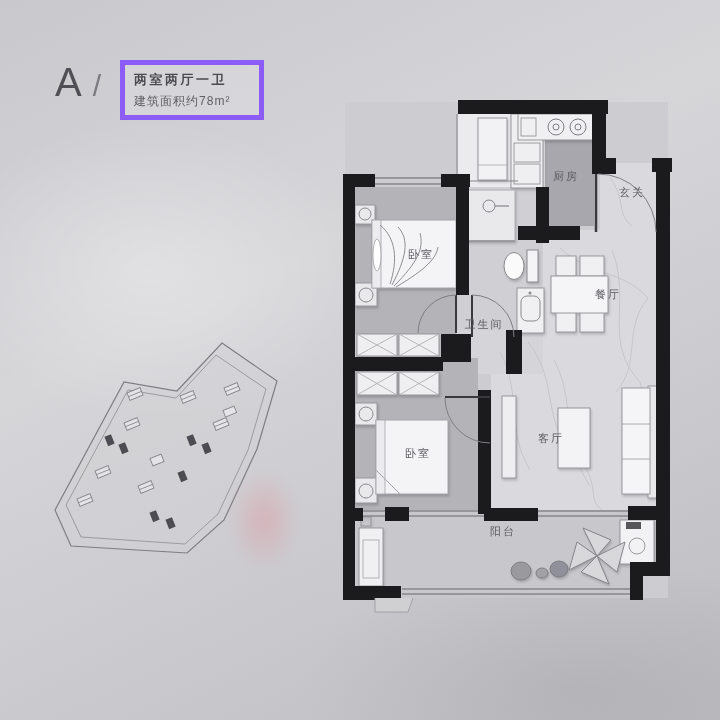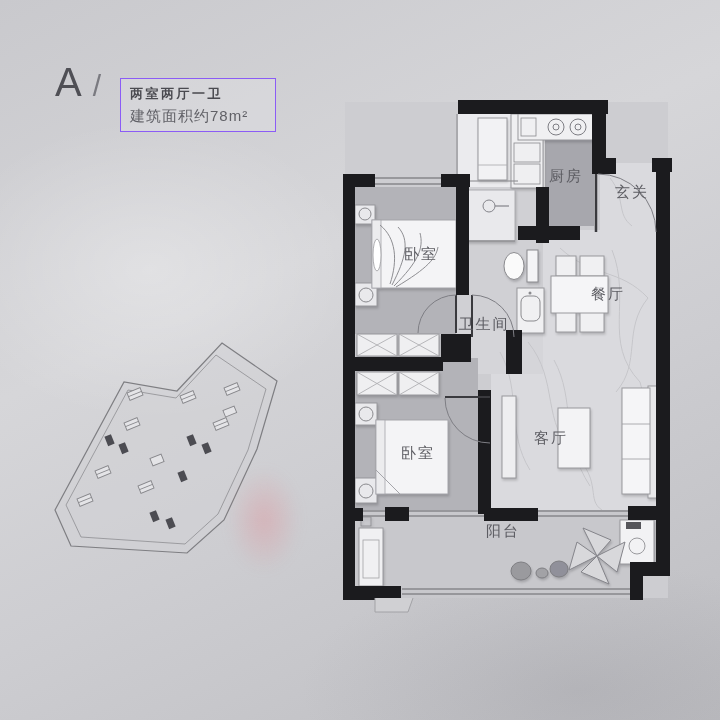--- a/index.html
+++ b/index.html
@@ -23,30 +23,30 @@
     background:radial-gradient(closest-side,rgba(225,138,146,0.38),rgba(225,138,146,0));
     filter:blur(6px);pointer-events:none;
   }
   
   .title-block{position:absolute;left:55px;top:60px;display:flex;align-items:flex-start;}
   .title-text{display:flex;align-items:baseline;color:#4f4f55;}
   .title-letter{font-size:40px;font-weight:400;letter-spacing:2px;}
   .title-sep{font-size:30px;color:#7a7a80;margin:0 9px;font-weight:300;}
   .title-name{font-size:34px;letter-spacing:7px;font-weight:500;}
   .spec-box{
-    margin-left:10px;margin-top:18px;border:1px solid #8b5cf6;background:rgba(235,235,238,0.25);
-    padding:6px 27px 5px 9px;min-width:104px;
+    margin-left:10px;margin-top:0;border:5px solid #8b5cf6;background:rgba(235,235,238,0.25);
+    padding:6px 21px 5px 9px;min-width:104px;
   }
   .spec-line1{font-size:13px;letter-spacing:2.5px;color:#4a4a50;font-weight:600;white-space:nowrap;}
-  .spec-line2{font-size:15px;letter-spacing:1px;color:#606066;margin-top:4px;white-space:nowrap;}
+  .spec-line2{font-size:12px;letter-spacing:1px;color:#606066;margin-top:4px;white-space:nowrap;}
   
   svg.plan{position:absolute;left:0;top:0;}
   .room-label{
     position:absolute;transform:translate(-50%,-50%);
-    font-size:15px;letter-spacing:2px;color:#5c5c62;white-space:nowrap;
+    font-size:11px;letter-spacing:2px;color:#5c5c62;white-space:nowrap;
   }
 </style>
 </head>
 <body>
 
 <div class="bg-soft-light"></div>
 <div class="bg-soft-dark"></div>
 
 <div class="title-block">
   <div class="title-text">

